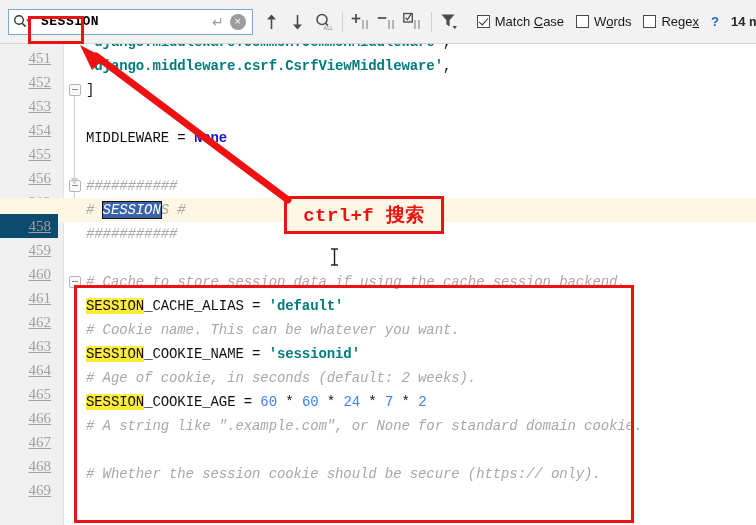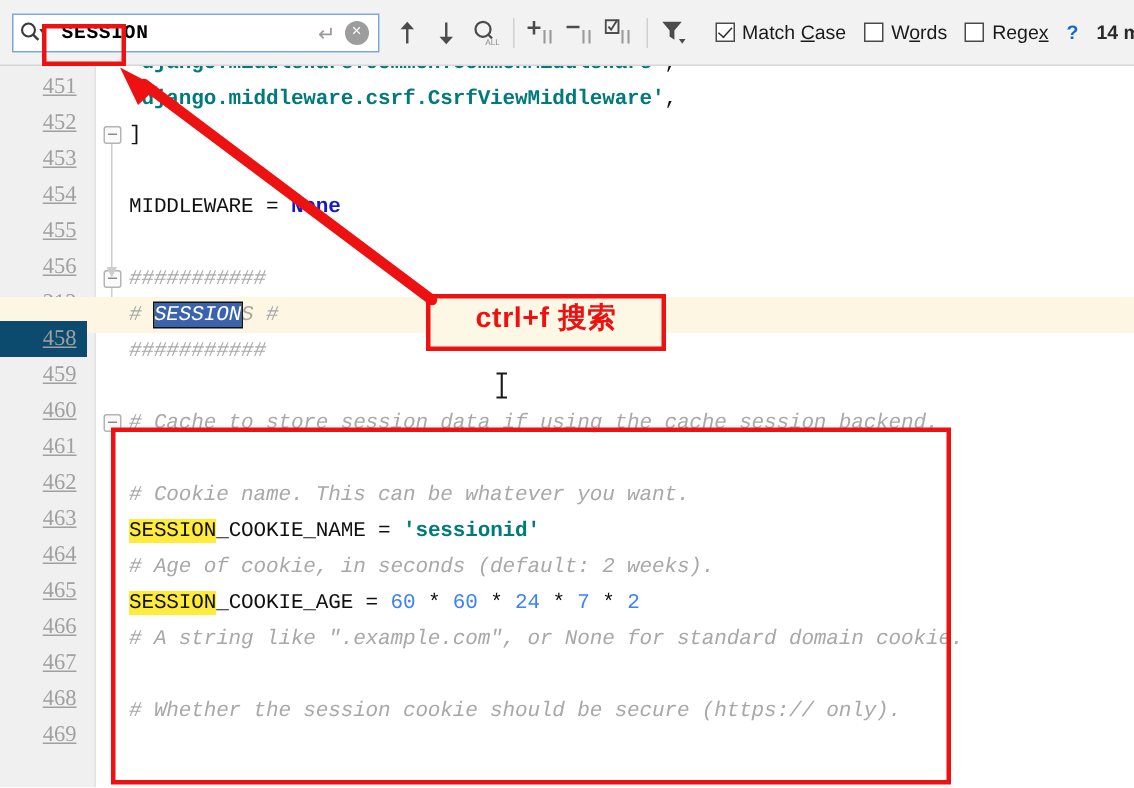--- a/index.html
+++ b/index.html
@@ -242,23 +242,24 @@
   .anno-box {
     position: absolute;
     left: 284px; top: 196px;
     width: 160px; height: 38px;
     border: 3px solid #ee1111;
     background: #fdf8e6;
     color: #ee1111;
     font-size: 19px;
     font-weight: bold;
     display: flex;
+    align-items: center;
     justify-content: center;
     letter-spacing: 0.4px;
-    font-family: Liberation Sans, sans-serif;
+    font-family: Liberation Mono, monospace;
   }
   .anno-svg {
     position: absolute;
     left: 0; top: 0;
     width: 756px; height: 525px;
     pointer-events: none;
   }
   .cursor-ibeam {
     position: absolute;
     left: 330px; top: 248px;
@@ -408,20 +409,21 @@
           <span class="ln">460</span>
           <span class="code"></span>
         </div>
         <div class="row">
           <span class="ln">461</span>
           <span class="code"><span class="cm"># Cache to store session data if using the cache session backend.</span></span>
           <span class="fold"></span>
         </div>
         <div class="row">
           <span class="ln">462</span>
+          <span class="code"><span class="hitY">SESSION</span><span>_CACHE_ALIAS = </span><span class="str">'default'</span></span>
         </div>
         <div class="row">
           <span class="ln">463</span>
           <span class="code"><span class="cm"># Cookie name. This can be whatever you want.</span></span>
         </div>
         <div class="row">
           <span class="ln">464</span>
           <span class="code"><span class="hitY">SESSION</span><span>_COOKIE_NAME = </span><span class="str">'sessionid'</span></span>
         </div>
         <div class="row">

